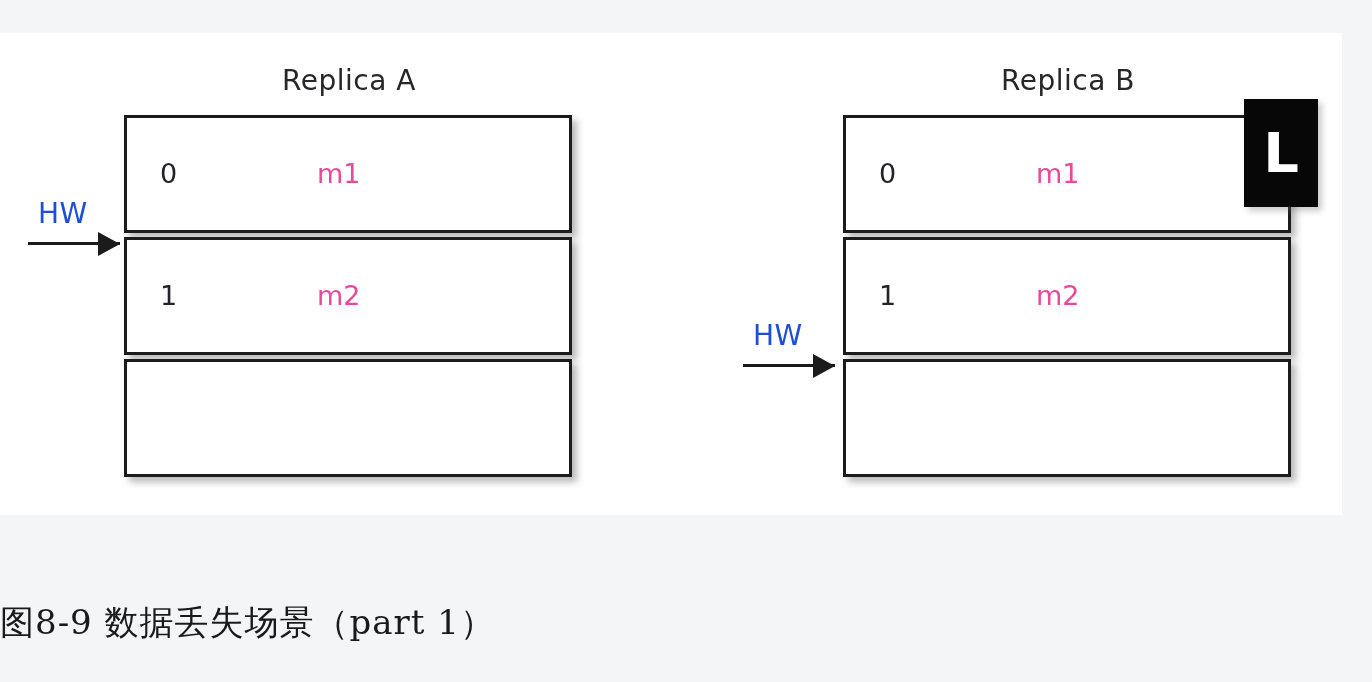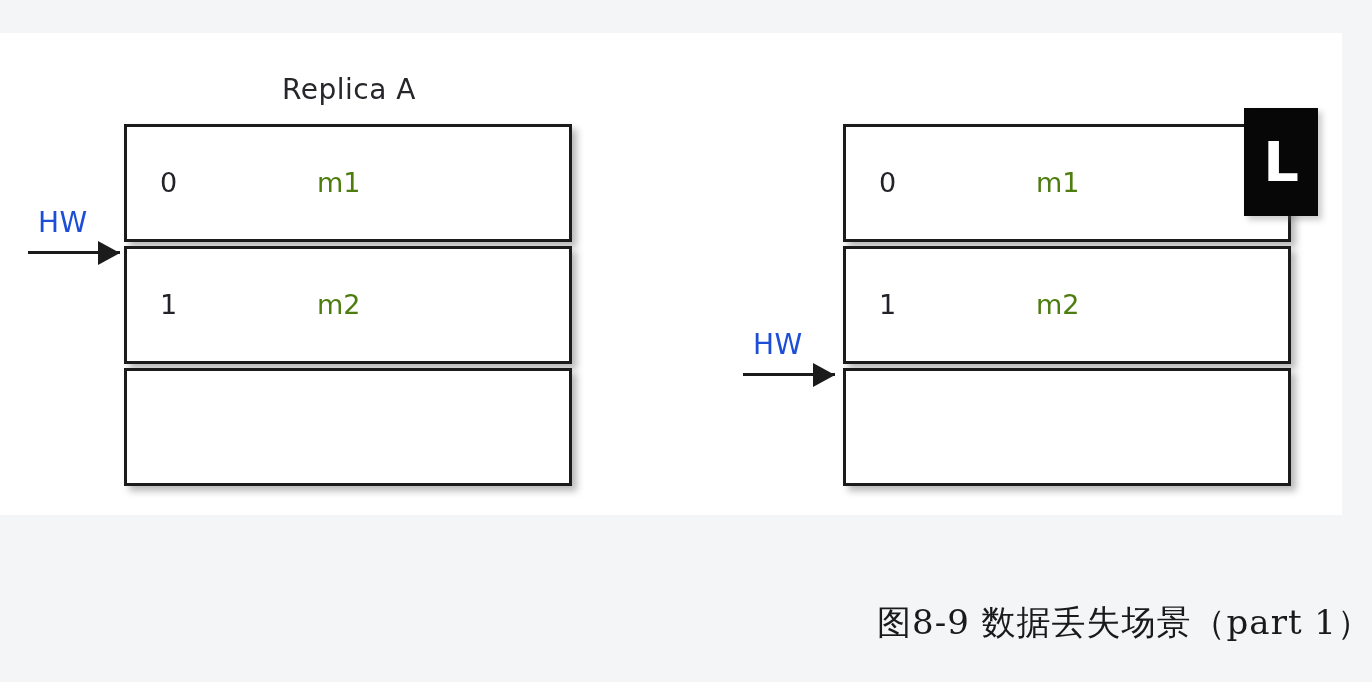--- a/index.html
+++ b/index.html
@@ -31,21 +31,21 @@
     top: 33px;
     width: 1342px;
     height: 482px;
     background: #ffffff;
   }
 
   
   .diagram {
     position: absolute;
     left: 0;
-    top: 33px;
+    top: 24px;
     width: 1342px;
     height: 482px;
     padding-left: 18px;
   }
 
   .replica {
     position: absolute;
     top: 0;
     width: 450px;
     height: 460px;
@@ -89,21 +89,21 @@
     line-height: 28px;
     color: #222228;
   }
   .log-msg {
     position: absolute;
     left: 190px;
     top: 50%;
     transform: translateY(-50%);
     font-size: 27px;
     line-height: 28px;
-    color: #4d7c0f;
+    color: #ec4899;
   }
 
   
   .leader-badge {
     position: absolute;
     left: 1244px;
     top: 75px;
     width: 74px;
     height: 108px;
     background: #070707;
@@ -152,21 +152,21 @@
     border-bottom: 12px solid transparent;
     border-left: 22px solid #1b1b1b;
   }
 
   
   .caption {
     position: absolute;
     left: 0;
     top: 600px;
     width: 1372px;
-    text-align: right;
+    text-align: left;
     font-family: "DejaVu Serif", serif;
     font-size: 34px;
     line-height: 44px;
     color: #1a1a1a;
     letter-spacing: 1px;
   }
 </style>
 </head>
 <body>
 
@@ -189,20 +189,21 @@
         <span class="log-msg">m2</span>
       </div>
 
       <div class="log-box slot3">
         <span class="log-offset"></span>
         <span class="log-msg"></span>
       </div>
     </div>
 
     <div class="replica b">
+      <div class="replica-title">Replica B</div>
 
       <div class="log-box slot1">
         <span class="log-offset">0</span>
         <span class="log-msg">m1</span>
       </div>
 
       <div class="log-box slot2">
         <span class="log-offset">1</span>
         <span class="log-msg">m2</span>
       </div>

